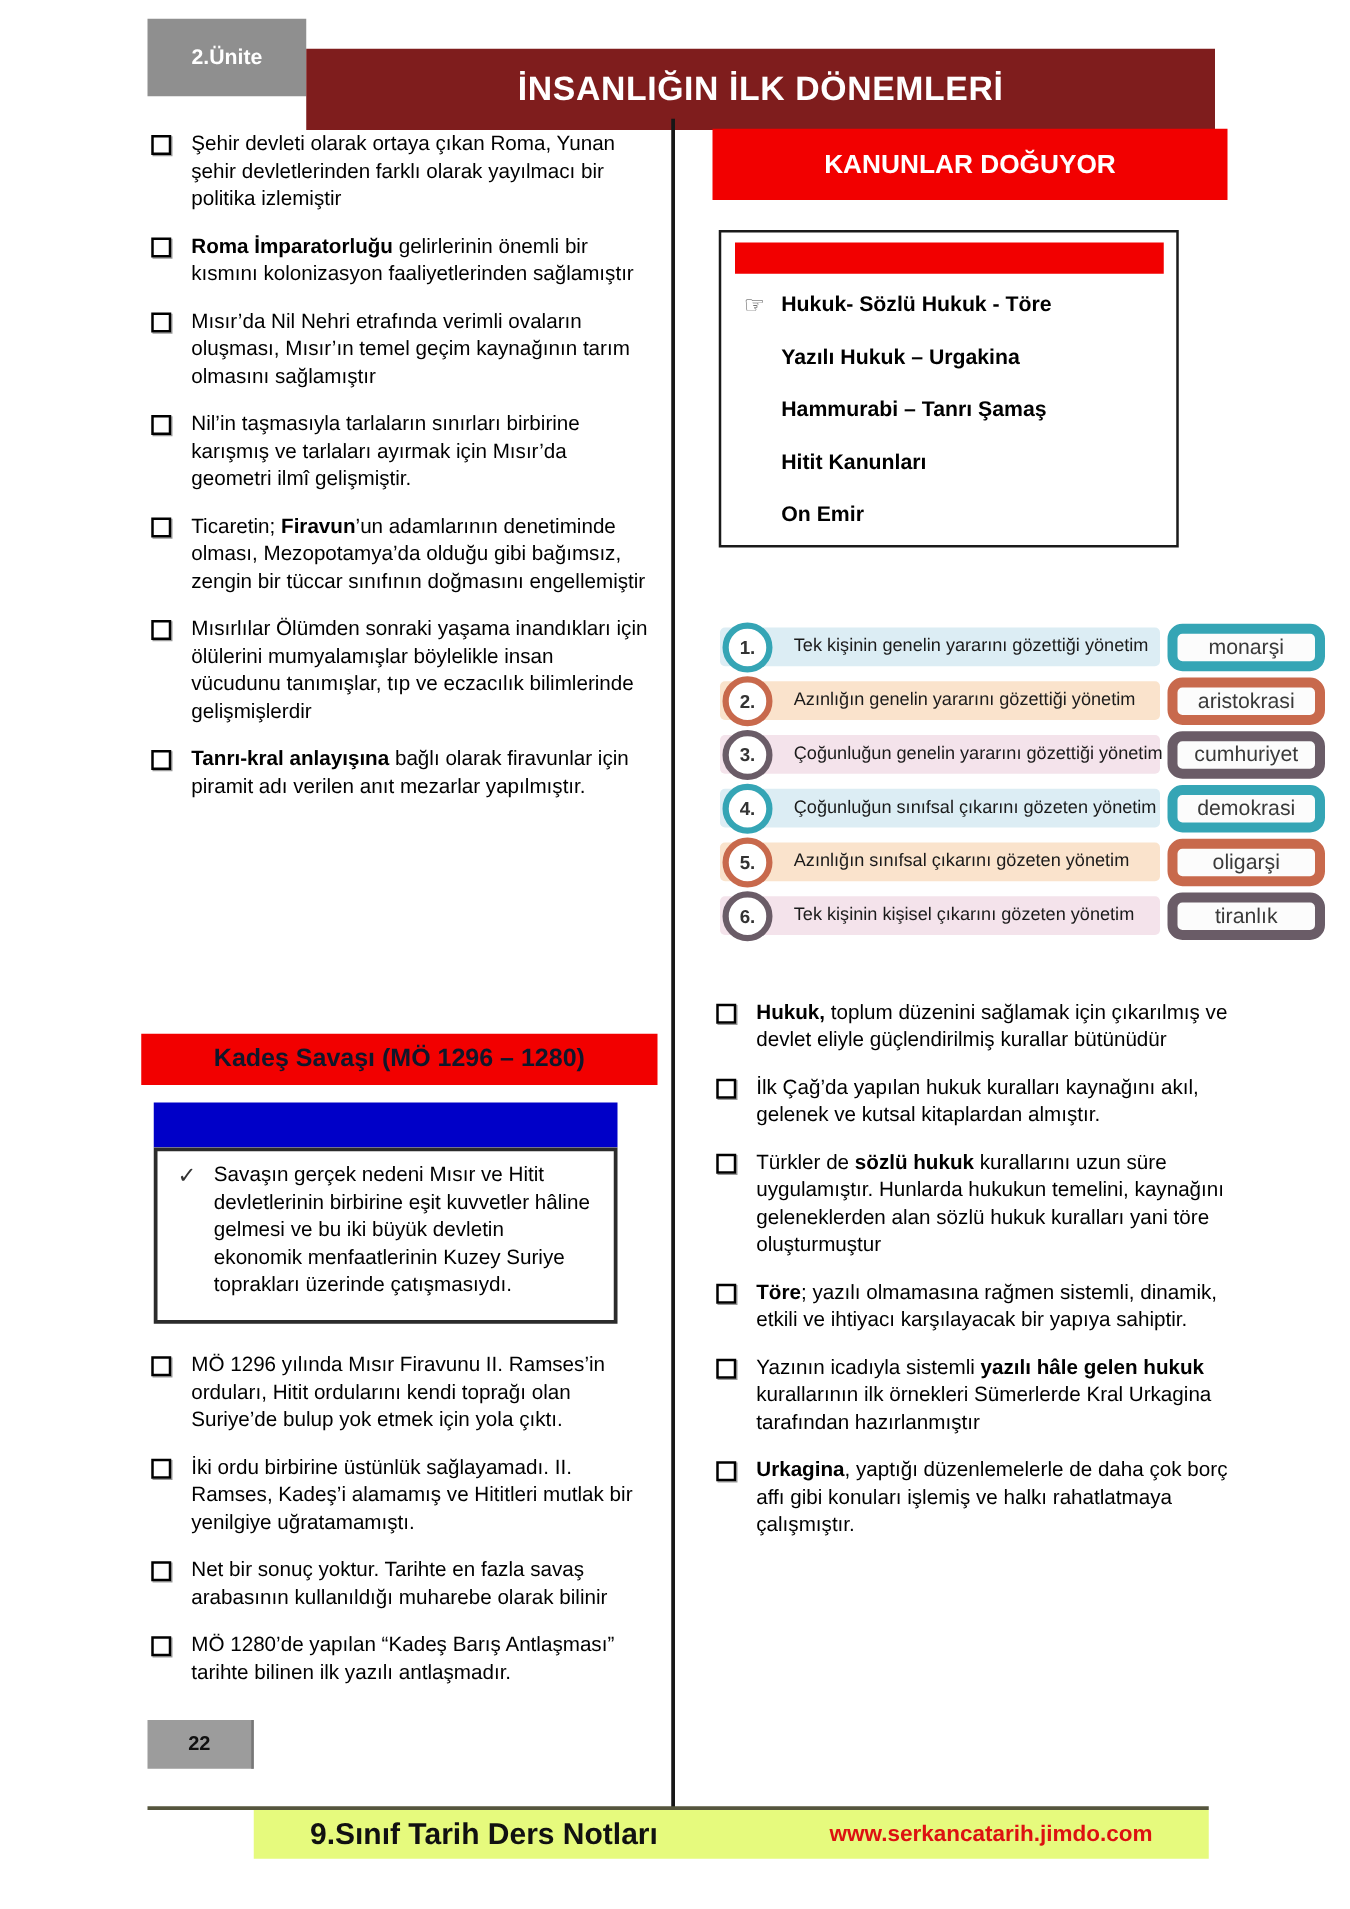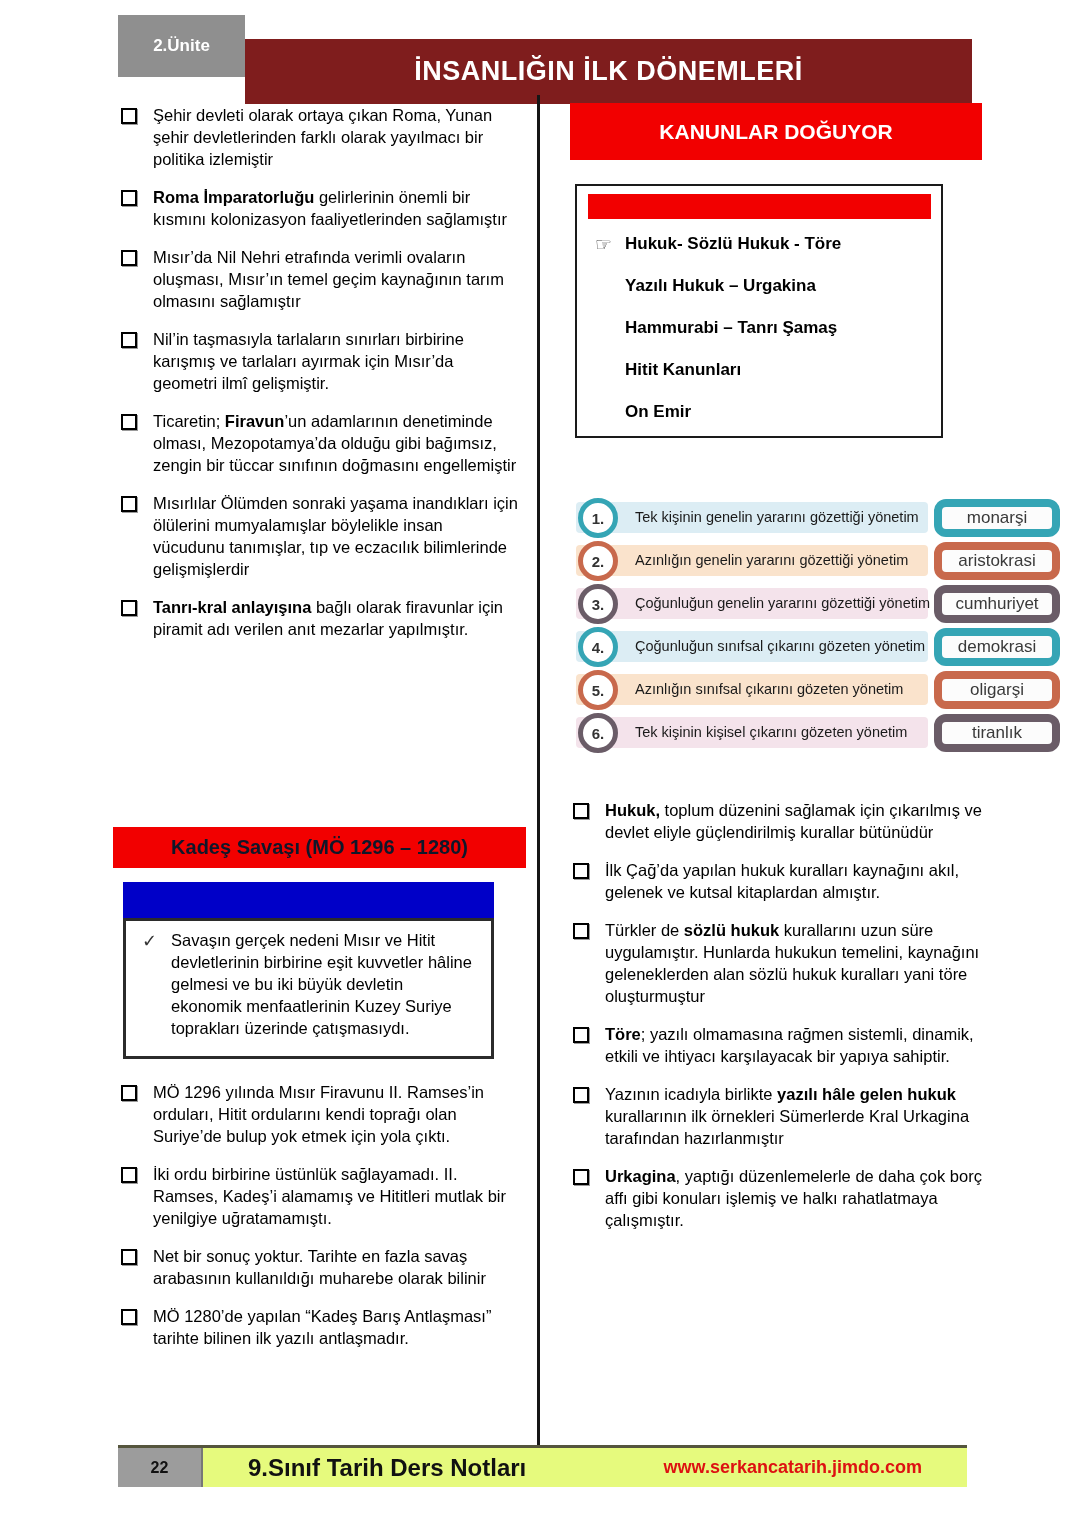--- a/index.html
+++ b/index.html
@@ -101,21 +101,21 @@
   .theme-plum   .gov-band { background:#F4E3EB; }
   .theme-plum   .gov-circle, .theme-plum   .gov-pill { border-color:#6A5C67; }
 
   
   .right-bullets { position:absolute; left:570px; top:799px; width:430px; }
   .right-bullets .bullet-text { width:385px; }
 
   
   .footer-line { position:absolute; left:118px; top:1445px; width:849px; height:3px; background:#55553d; }
   .page-num-box {
-    position:absolute; left:118px; top:1448px; width:85px; height:39px;
+    position:absolute; left:118px; top:1376px; width:85px; height:39px;
     background:#9C9C9C; border-right:2px solid #777; box-sizing:border-box;
     display:flex; align-items:center; justify-content:center;
     font-weight:bold; font-size:16px; color:#111;
   }
   .footer-bar {
     position:absolute; left:203px; top:1448px; width:764px; height:39px;
     background:#E6FA7D; box-sizing:border-box; padding:0 45px;
     display:flex; align-items:center; justify-content:space-between;
   }
   .footer-left  { font-weight:bold; font-size:24px; color:#111; }
@@ -287,21 +287,21 @@
     <span class="bullet-text"><span>Türkler de </span><span class="b">sözlü hukuk</span><span> kurallarını uzun süre uygulamıştır. Hunlarda hukukun temelini, kaynağını geleneklerden alan sözlü hukuk kuralları yani töre oluşturmuştur</span></span>
   </div>
 
   <div class="bullet">
     <span class="checkbox"></span>
     <span class="bullet-text"><span class="b">Töre</span><span>; yazılı olmamasına rağmen sistemli, dinamik, etkili ve ihtiyacı karşılayacak bir yapıya sahiptir.</span></span>
   </div>
 
   <div class="bullet">
     <span class="checkbox"></span>
-    <span class="bullet-text"><span>Yazının icadıyla birlikte </span><span class="b">yazılı hâle gelen hukuk</span><span> kurallarının ilk örnekleri Sümerlerde Kral Urkagina tarafından hazırlanmıştır</span></span>
+    <span class="bullet-text"><span>Yazının icadıyla sistemli </span><span class="b">yazılı hâle gelen hukuk</span><span> kurallarının ilk örnekleri Sümerlerde Kral Urkagina tarafından hazırlanmıştır</span></span>
   </div>
 
   <div class="bullet">
     <span class="checkbox"></span>
     <span class="bullet-text"><span class="b">Urkagina</span><span>, yaptığı düzenlemelerle de daha çok borç affı gibi konuları işlemiş ve halkı rahatlatmaya çalışmıştır.</span></span>
   </div>
 </div>
 
   <div class="footer-line"></div>
   <div class="page-num-box">22</div>

